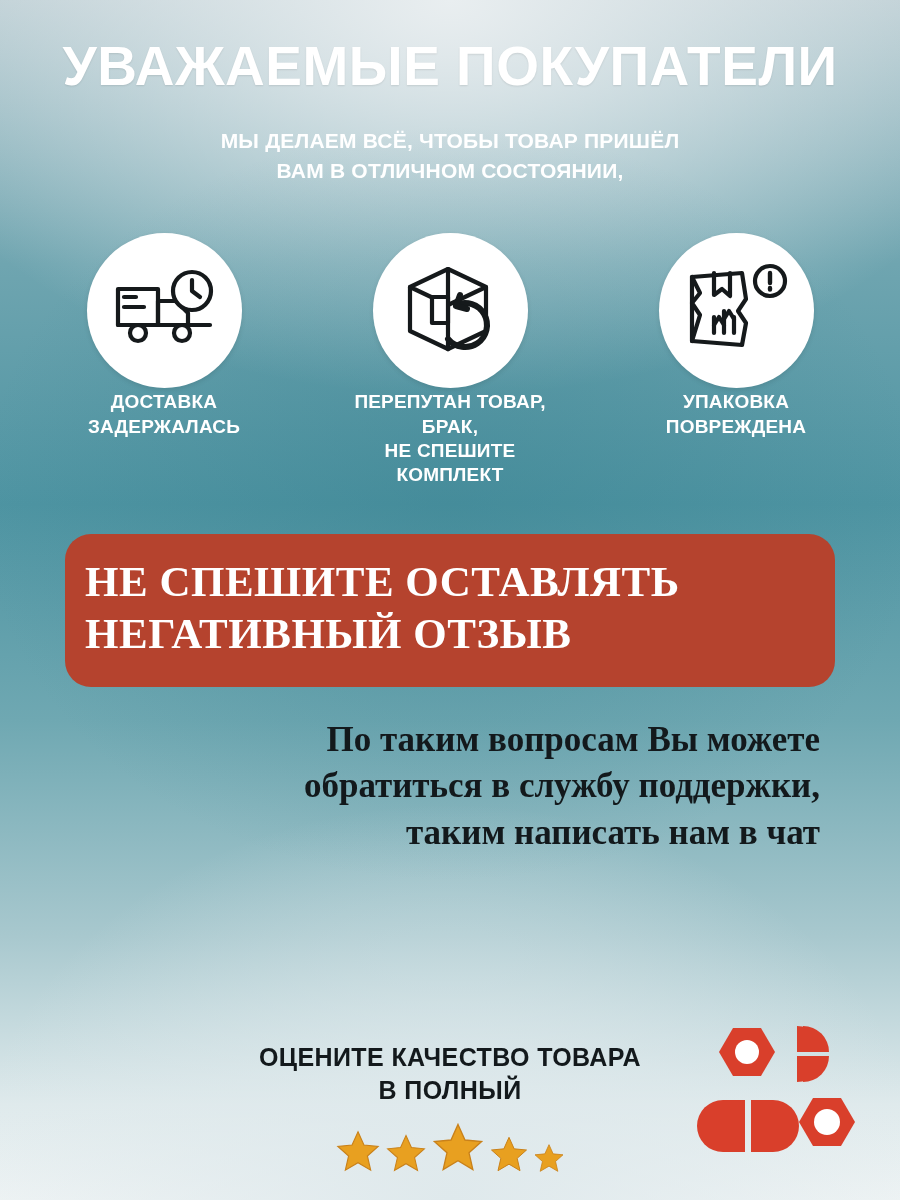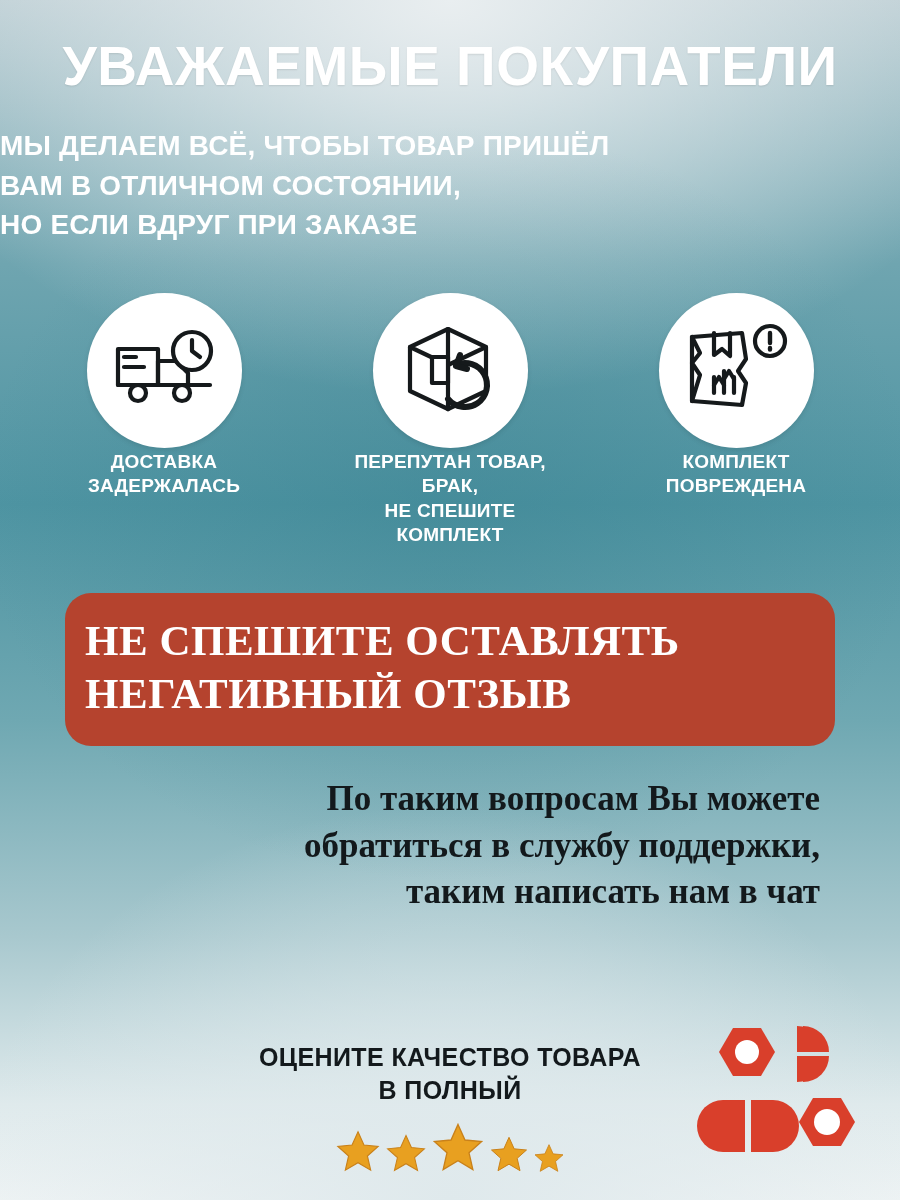--- a/index.html
+++ b/index.html
@@ -36,23 +36,24 @@
     text-align: center;
     color: #ffffff;
     font-weight: bold;
     font-size: 55px;
     letter-spacing: 0.5px;
     line-height: 1.05;
     padding-top: 38px;
     text-shadow: 0 1px 2px rgba(0,0,0,0.10);
   }
   .subhead {
-    color: #ffffff;
-    font-weight: bold;
-    font-size: 28px;
+    text-align: center;
+    color: #ffffff;
+    font-weight: bold;
+    font-size: 21px;
     line-height: 1.42;
     margin-top: 30px;
     letter-spacing: 0.2px;
   }
   .subhead div { white-space: nowrap; }
 
   .icon-row {
     display: flex;
     justify-content: center;
     align-items: flex-start;
@@ -149,21 +150,20 @@
 <body>
 
 <div class="poster">
   <div class="layer">
 
     <div class="headline">УВАЖАЕМЫЕ ПОКУПАТЕЛИ</div>
 
     <div class="subhead">
       <div>МЫ ДЕЛАЕМ ВСЁ, ЧТОБЫ ТОВАР ПРИШЁЛ</div>
       <div>ВАМ В ОТЛИЧНОМ СОСТОЯНИИ,</div>
-      <div>НО ЕСЛИ ВДРУГ ПРИ ЗАКАЗЕ</div>
     </div>
 
     <div class="icon-row">
 
       <div class="icon-col">
         <div class="icon-circle">
           <span>
             <svg width="112" height="92" viewBox="0 0 112 92" fill="none" stroke="#15191b" stroke-width="4.2" stroke-linecap="round" stroke-linejoin="round">
               <path d="M10 26 h40 v36 h-40 z" fill="none"></path>
               <path d="M50 38 h18 l12 12 v12 h-30 z" fill="none"></path>
@@ -210,21 +210,21 @@
               <path d="M12 18 L20 34 L12 44 L20 56 L12 82"></path>
               <path d="M34 14 v22 l8 -6 l8 7 V14"></path>
               <path d="M34 58 v16 M44 52 v22 M54 58 v16"></path>
               <path d="M34 66 l5 -8 l5 8 M44 60 l5 -8 l5 8"></path>
               <circle cx="90" cy="22" r="15" fill="#fff"></circle>
               <path d="M90 14 v10 M90 29 v1.5" stroke-width="4.4"></path>
             </svg>
           </span>
         </div>
         <div class="icon-caption">
-          <div>КОМПЛЕКТ</div>
+          <div>УПАКОВКА</div>
           <div>ПОВРЕЖДЕНА</div>
         </div>
       </div>
 
     </div>
 
     <div class="banner">
       <div>НЕ СПЕШИТЕ ОСТАВЛЯТЬ</div>
       <div>НЕГАТИВНЫЙ ОТЗЫВ</div>
     </div>

